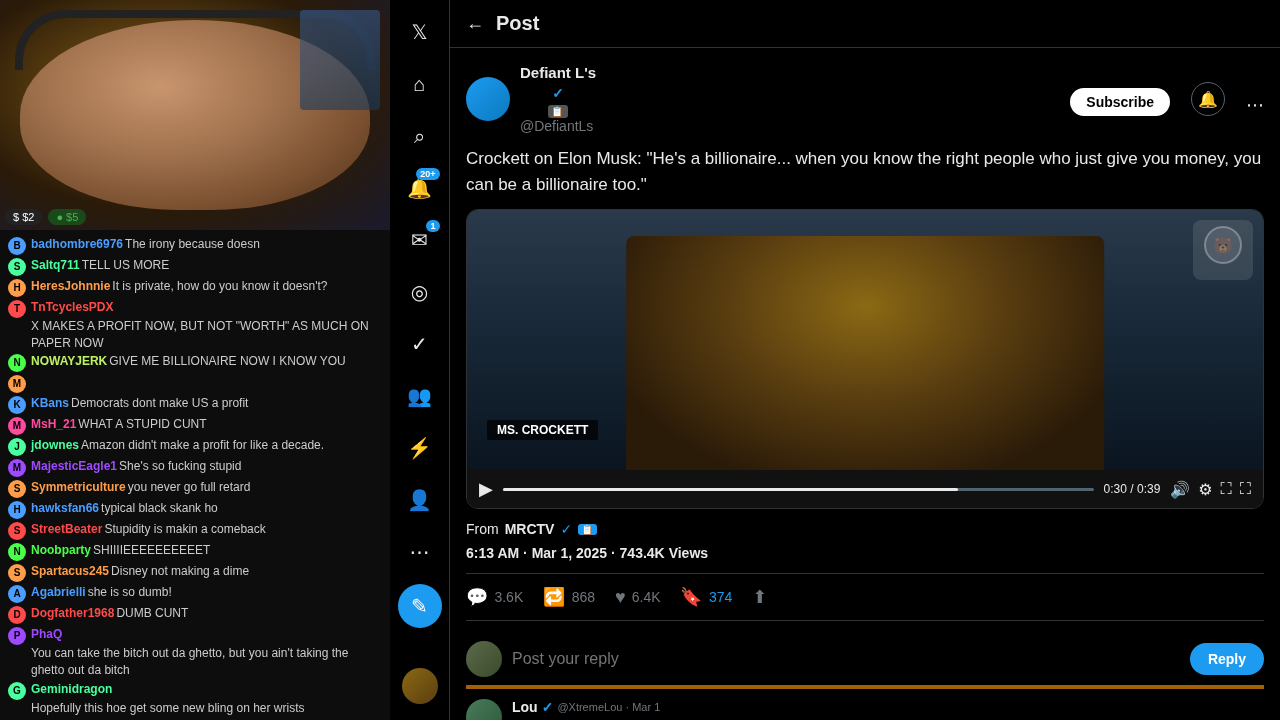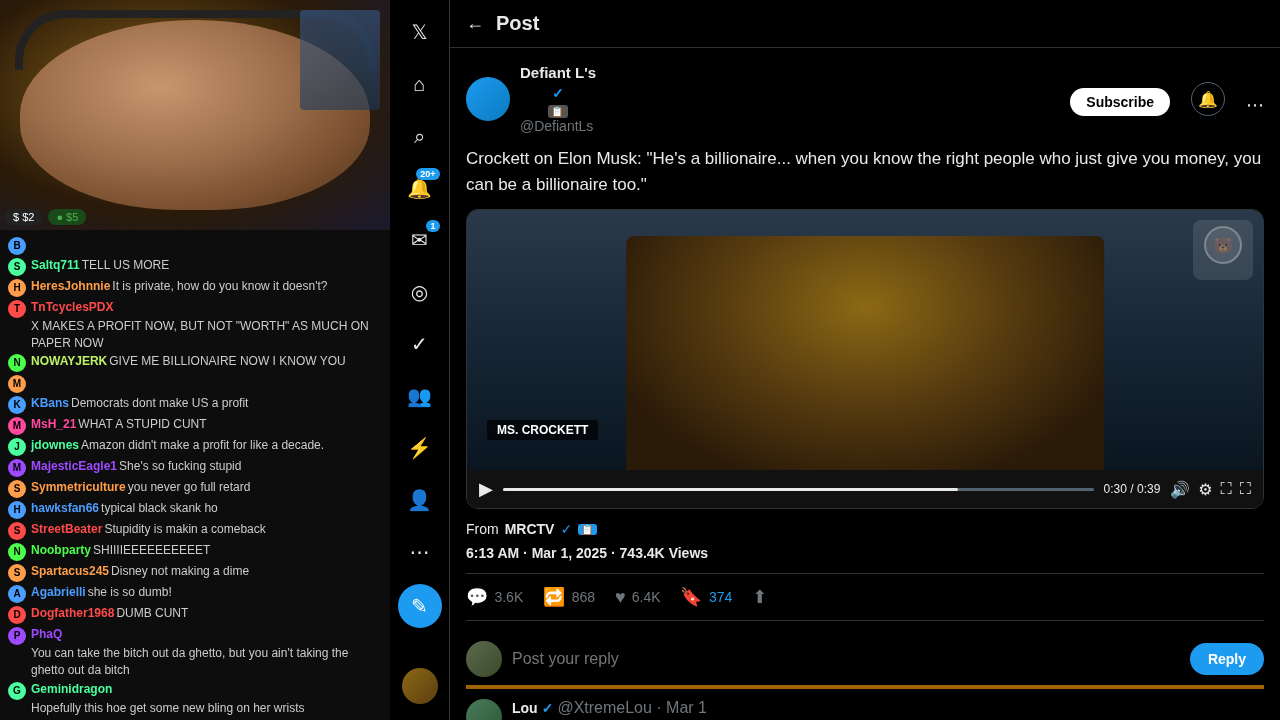--- a/index.html
+++ b/index.html
@@ -381,20 +381,24 @@
         <span>●</span>
         <span>$5</span>
       </div>
     </div>
   </div>
 
   <div class="chat-panel">
     <div class="chat-messages" id="chat-messages-container">
     <div class="chat-msg">
           <div class="avatar-circle" style="background: rgb(74, 158, 255); display: flex; align-items: center; justify-content: center; font-size: 10px; color: rgb(0, 0, 0); font-weight: 700;">B</div>
+          <div style="display: flex; flex-wrap: wrap; gap: 2px; align-items: baseline;">
+            <span class="username" style="color: rgb(74, 158, 255);">badhombre6976 </span>
+            <span class="msg-text">The irony because doesn</span>
+          </div>
         </div>
         <div class="chat-msg">
           <div class="avatar-circle" style="background: rgb(74, 255, 158); display: flex; align-items: center; justify-content: center; font-size: 10px; color: rgb(0, 0, 0); font-weight: 700;">S</div>
           <div style="display: flex; flex-wrap: wrap; gap: 2px; align-items: baseline;">
             <span class="username" style="color: rgb(74, 255, 158);">Saltq711 </span>
             <span class="msg-text">TELL US MORE</span>
           </div>
         </div>
         <div class="chat-msg">
           <div class="avatar-circle" style="background: rgb(255, 158, 74); display: flex; align-items: center; justify-content: center; font-size: 10px; color: rgb(0, 0, 0); font-weight: 700;">H</div>
@@ -664,18 +668,18 @@
       <input class="reply-input" type="text" readonly="" placeholder="Post your reply" style="">
       <button class="reply-btn">Reply</button>
     </div>
 
     <div class="comment-row">
       <div class="comment-avatar"></div>
       <div>
         <div class="comment-name">
           <span>Lou</span>
           <span class="verified-badge">✓</span>
-          <span style="color:#71767b;font-weight:400;font-size:16px;">@XtremeLou · Mar 1</span>
+          <span style="color:#71767b;font-weight:400;font-size:11px;">@XtremeLou · Mar 1</span>
         </div>
       </div>
     </div>
   </div>
 </div>
 
 </body></html>

